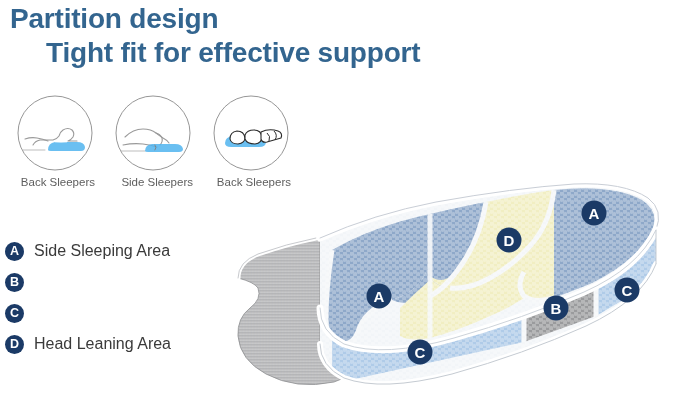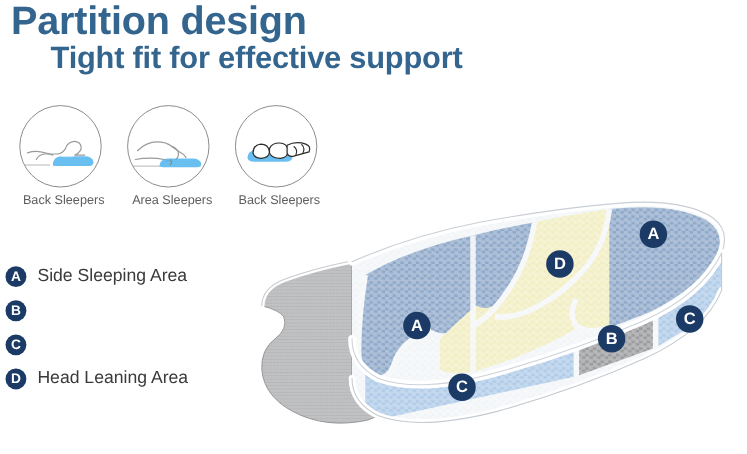--- a/index.html
+++ b/index.html
@@ -27,21 +27,21 @@
     left: 10px;
     top: 2px;
     width: 560px;
   }
   .headline-line {
     color: #33658f;
     font-weight: bold;
     letter-spacing: -0.2px;
     white-space: nowrap;
   }
-  .headline-line-1 { font-size: 36px; line-height: 34px; }
+  .headline-line-1 { font-size: 28px; line-height: 34px; }
   .headline-line-2 { font-size: 28px; line-height: 34px; margin-left: 36px; }
 
   
   .circles {
     position: absolute;
     left: 6px;
     top: 93px;
     display: flex;
     gap: 9px;
   }
@@ -141,21 +141,21 @@
     <div class="circle-item">
       <svg class="circle-art" viewBox="0 0 80 80">
         <circle cx="40" cy="40" r="37" fill="#ffffff" stroke="#8a8a8a" stroke-width="0.9"></circle>
         <path d="M12 44 Q20 36 30 36 Q38 36 43 40 Q47 43 50 45 Q54 47 56 50" fill="none" stroke="#9a9a9a" stroke-width="1.1" stroke-linecap="round" stroke-linejoin="round"></path>
         <path d="M10 52 Q20 50 30 51 Q38 52 44 54" fill="none" stroke="#9a9a9a" stroke-width="1.1" stroke-linecap="round"></path>
         <path d="M43 40 Q47 41 49 45 Q50 49 47 52" fill="none" stroke="#9a9a9a" stroke-width="1.1" stroke-linecap="round"></path>
         <path d="M8 58 L32 58" fill="none" stroke="#b5b5b5" stroke-width="0.9" stroke-linecap="round"></path>
         <path d="M32 58 Q32 52 39 51 L62 51 Q69 51 70 56 Q70 59 66 59 L35 59 Q32 59 32 58 Z" fill="#50b4ef" opacity="0.85"></path>
         <path d="M42 52 Q44 55 42 57" fill="none" stroke="#7f7f7f" stroke-width="0.9" stroke-linecap="round"></path>
       </svg>
-      <div class="circle-label">Area Sleepers</div>
+      <div class="circle-label">Side Sleepers</div>
     </div>
 
     <div class="circle-item">
       <svg class="circle-art" viewBox="0 0 80 80">
         <circle cx="40" cy="40" r="37" fill="#ffffff" stroke="#8a8a8a" stroke-width="0.9"></circle>
         <path d="M14 50 Q14 44 22 43 L46 43 Q54 43 55 49 Q55 54 48 54 L20 54 Q14 54 14 50 Z" fill="#50b4ef" opacity="0.85"></path>
         <path d="M19 46 Q19 39 26 38 Q33 38 34 45 Q34 50 27 51 Q20 51 19 46 Z" fill="#ffffff" stroke="#2b2b2b" stroke-width="1.1" stroke-linejoin="round"></path>
         <path d="M34 42 Q36 37 43 37 Q50 37 51 44 Q51 50 44 51 Q36 51 34 46 Z" fill="#ffffff" stroke="#2b2b2b" stroke-width="1.1" stroke-linejoin="round"></path>
         <path d="M50 39 Q58 35 67 38 Q72 40 70 45 L56 49 Q51 50 50 46 Z" fill="#ffffff" stroke="#2b2b2b" stroke-width="1.1" stroke-linejoin="round"></path>
         <path d="M56 40 Q60 43 58 48" fill="none" stroke="#2b2b2b" stroke-width="1"></path>

